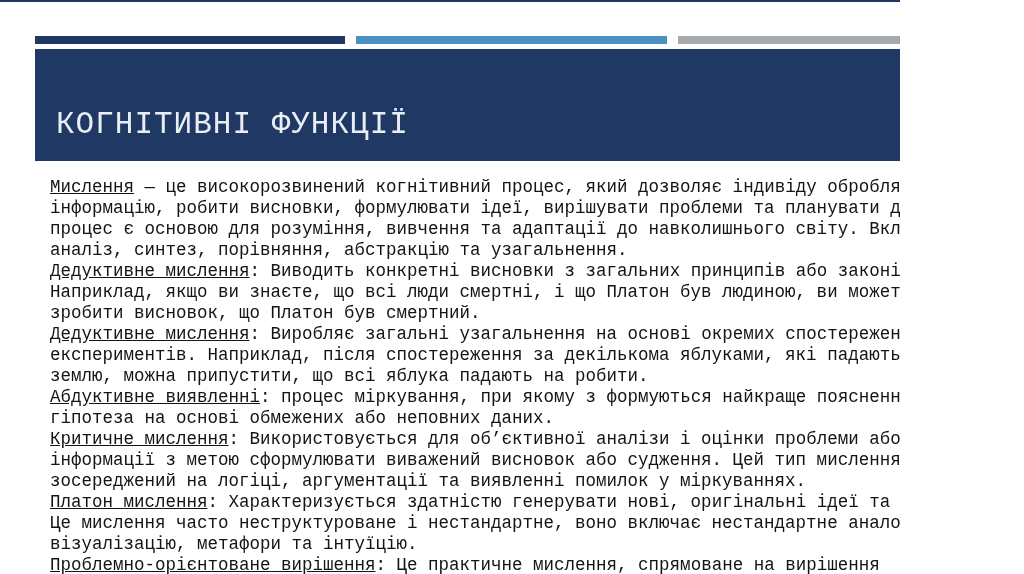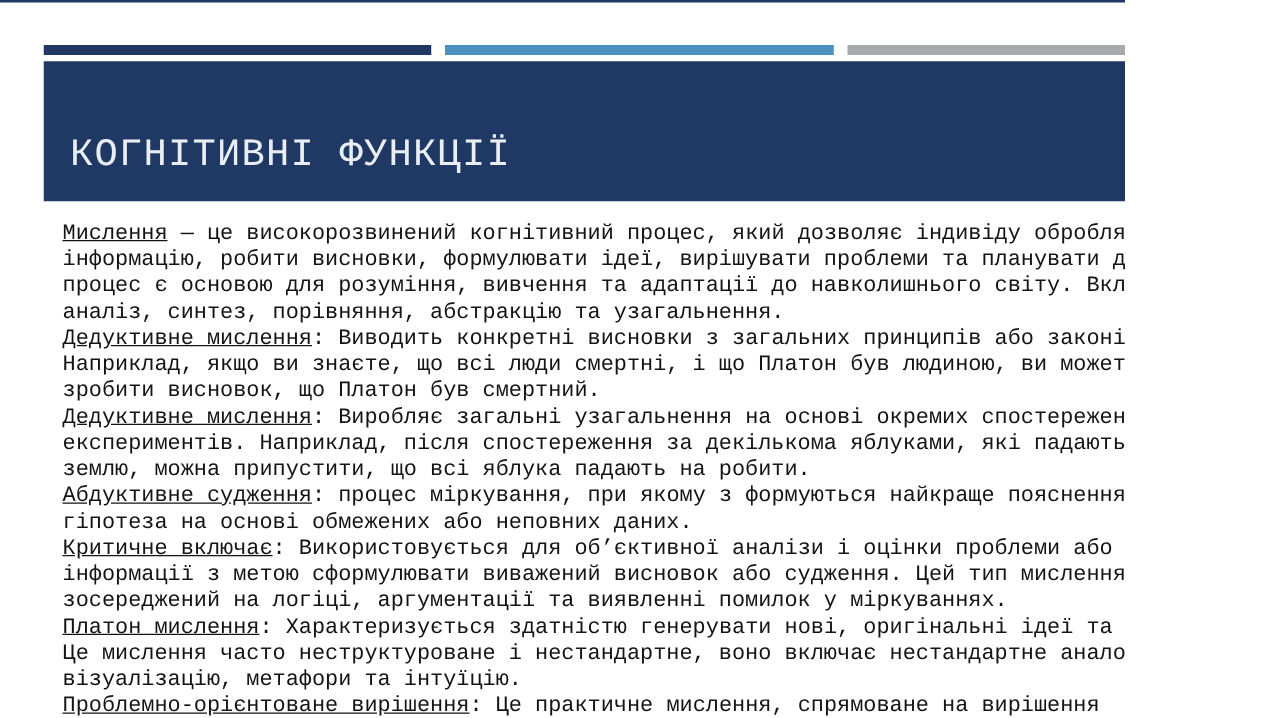--- a/index.html
+++ b/index.html
@@ -74,22 +74,22 @@
     <h1 class="slide-title">КОГНІТИВНІ ФУНКЦІЇ</h1>
   </header>
 
   <main class="body-block">
   <p class="para"><span class="term">Мислення</span><span class="sep"> — </span><span class="desc">це високорозвинений когнітивний процес, який дозволяє індивіду обробляти інформацію, робити висновки, формулювати ідеї, вирішувати проблеми та планувати дії. Цей процес є основою для розуміння, вивчення та адаптації до навколишнього світу. Включає аналіз, синтез, порівняння, абстракцію та узагальнення.</span></p>
 
   <p class="para"><span class="term">Дедуктивне мислення</span><span class="sep">: </span><span class="desc">Виводить конкретні висновки з загальних принципів або законів. Наприклад, якщо ви знаєте, що всі люди смертні, і що Платон був людиною, ви можете зробити висновок, що Платон був смертний.</span></p>
 
   <p class="para"><span class="term">Дедуктивне мислення</span><span class="sep">: </span><span class="desc">Виробляє загальні узагальнення на основі окремих спостережень або експериментів. Наприклад, після спостереження за декількома яблуками, які падають на землю, можна припустити, що всі яблука падають на робити.</span></p>
 
-  <p class="para"><span class="term">Абдуктивне судження</span><span class="sep">: </span><span class="desc">процес міркування, при якому з формуються найкраще пояснення або гіпотеза на основі обмежених або неповних даних.</span></p>
+  <p class="para"><span class="term">Абдуктивне виявленні</span><span class="sep">: </span><span class="desc">процес міркування, при якому з формуються найкраще пояснення або гіпотеза на основі обмежених або неповних даних.</span></p>
 
-  <p class="para"><span class="term">Критичне включає</span><span class="sep">: </span><span class="desc">Використовується для об’єктивної аналізи і оцінки проблеми або інформації з метою сформулювати виважений висновок або судження. Цей тип мислення зосереджений на логіці, аргументації та виявленні помилок у міркуваннях.</span></p>
+  <p class="para"><span class="term">Критичне мислення</span><span class="sep">: </span><span class="desc">Використовується для об’єктивної аналізи і оцінки проблеми або інформації з метою сформулювати виважений висновок або судження. Цей тип мислення зосереджений на логіці, аргументації та виявленні помилок у міркуваннях.</span></p>
 
   <p class="para"><span class="term">Платон мислення</span><span class="sep">: </span><span class="desc">Характеризується здатністю генерувати нові, оригінальні ідеї та рішення. Це мислення часто неструктуроване і нестандартне, воно включає нестандартне аналогій, візуалізацію, метафори та інтуїцію.</span></p>
 
   <p class="para"><span class="term">Проблемно-орієнтоване вирішення</span><span class="sep">: </span><span class="desc">Це практичне мислення, спрямоване на вирішення конкретних завдань або проблем. Це включає ідентифікацію проблем, генерування можливих рішень, їх оцінку та вибір найкращого варіанту.</span></p>
 
 </main>
 </div>
 
 </body></html>

